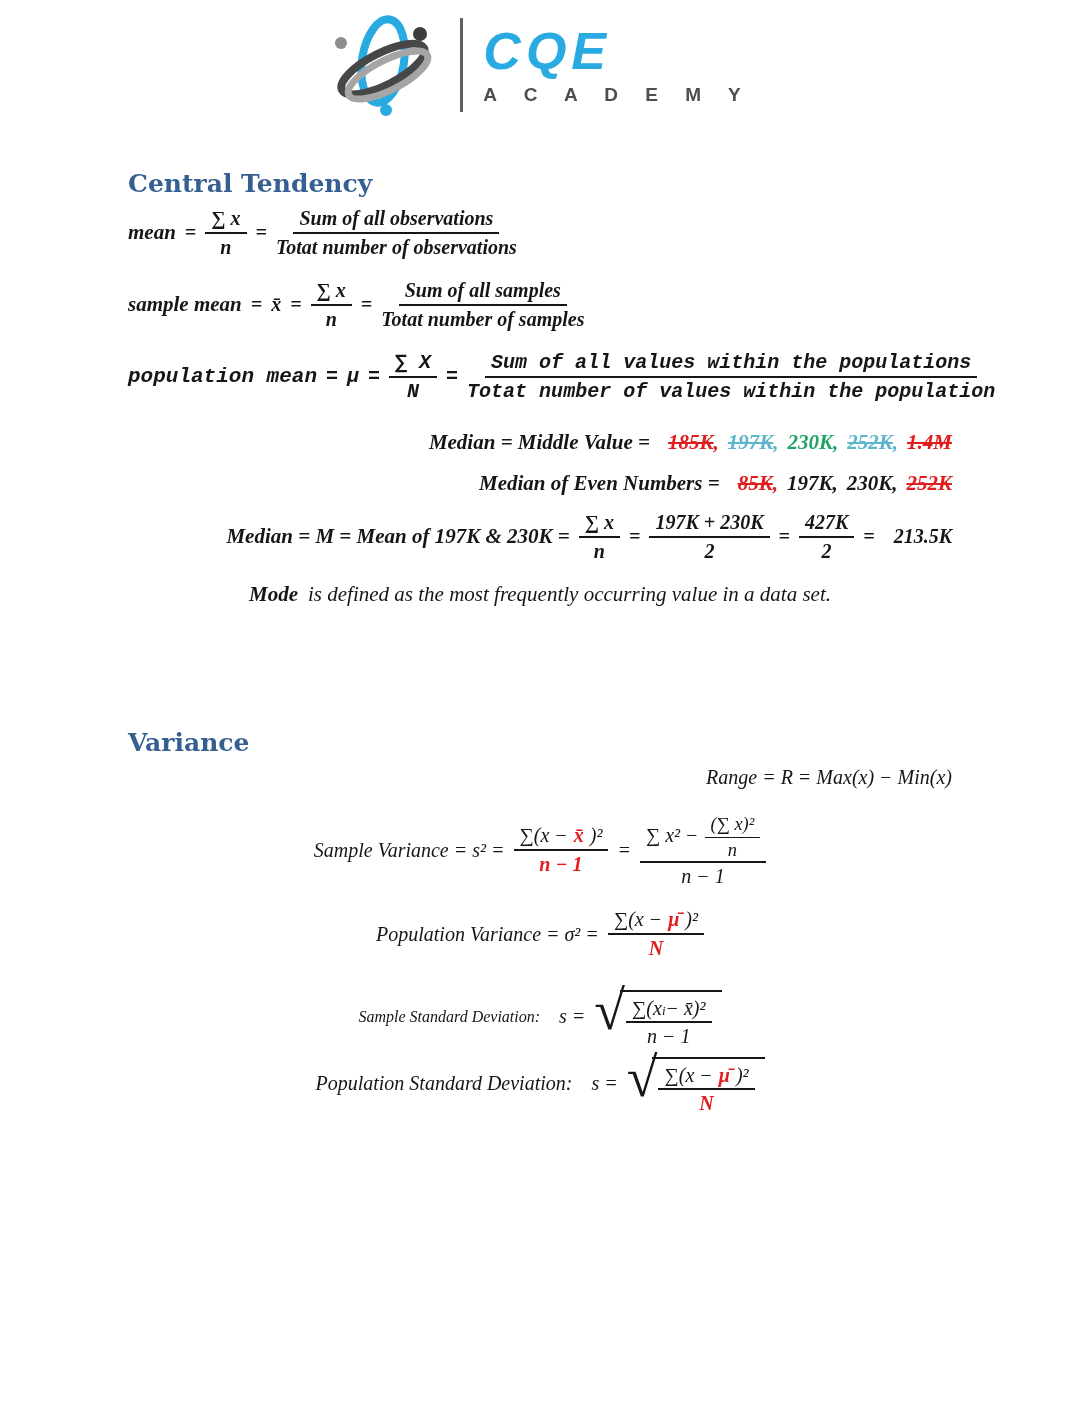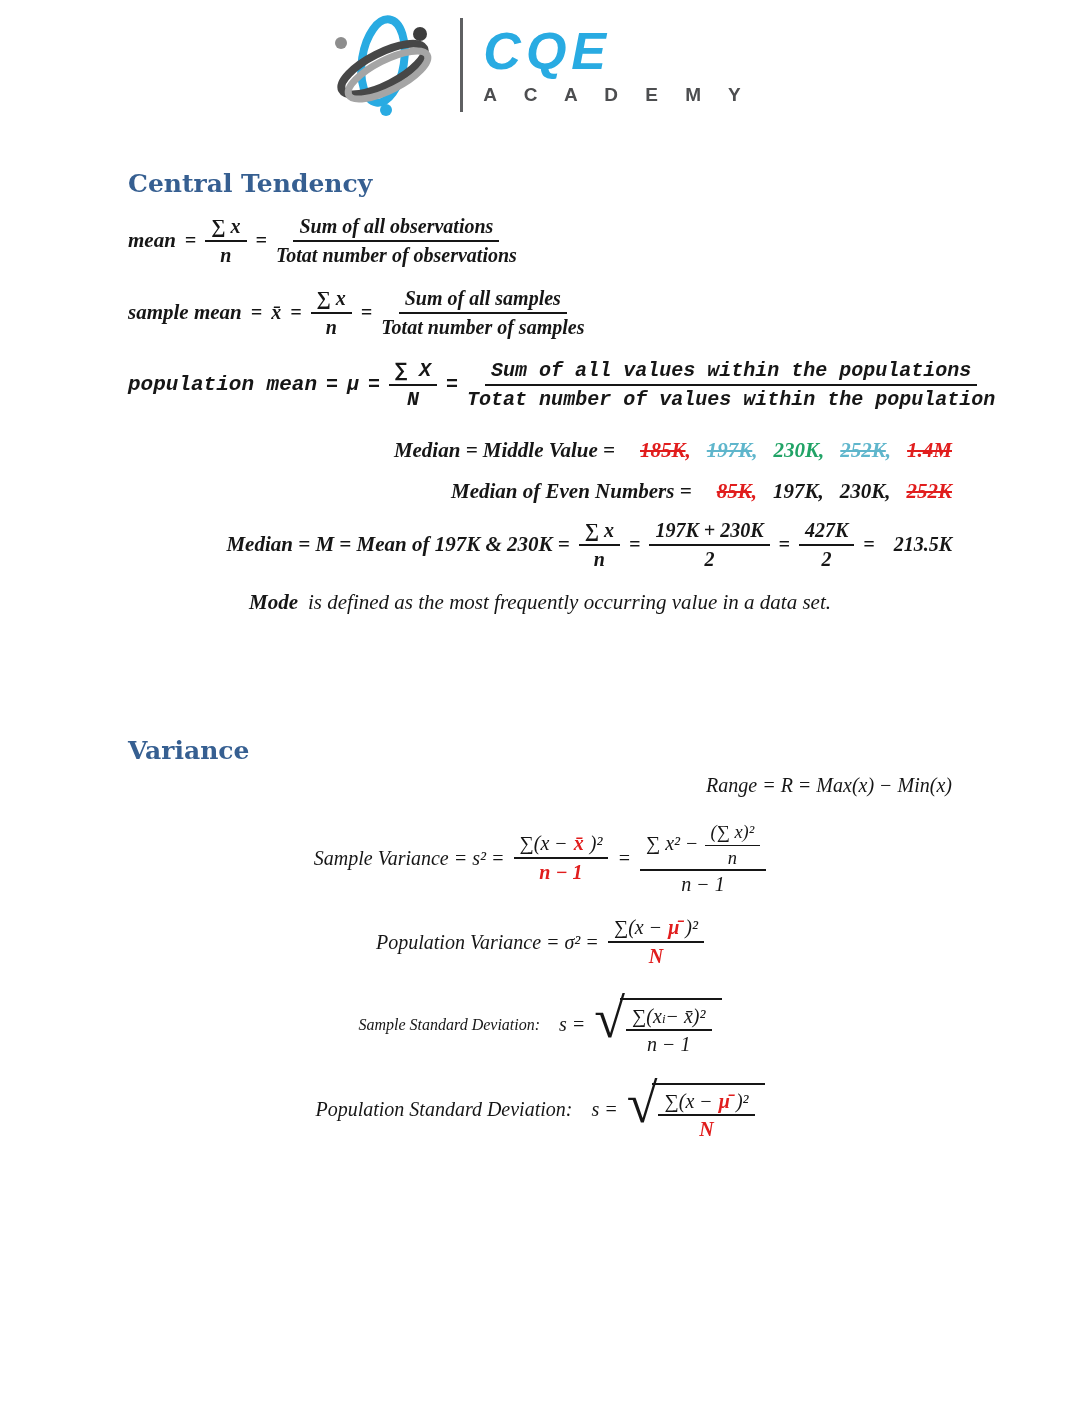--- a/index.html
+++ b/index.html
@@ -35,21 +35,21 @@
   .frac.inner{font-size:0.92em;transform:translateY(2px);}
   .frac.inner .nu{border-bottom-width:1.5px;}
 
   .red{color:#e11d1d;}
   .teal{color:#5fb6cc;}
   .green{color:#21a366;}
   .redb{color:#e11d1d;font-weight:bold;}
   .strike{text-decoration:line-through;text-decoration-thickness:2.4px;}
 
   .vals{display:inline-flex;align-items:center;font-weight:bold;font-size:21px;}
-  .vals .vg{margin-left:16px;white-space:nowrap;}
+  .vals .vg{margin-left:9px;white-space:nowrap;}
   .vals .vg:first-child{}
 
   .sqrt{display:inline-flex;align-items:flex-start;}
   .rad{font-style:normal;font-weight:normal;font-size:56px;line-height:1;margin-right:-5px;transform:translateY(-3px);}
   .under{border-top:2.5px solid #161616;padding:4px 10px 0 6px;margin-top:5px;display:inline-flex;align-items:center;}
 
   .mode-line{font-style:italic;font-size:21px;text-align:center;}
   .mode-line .term{font-weight:bold;margin-right:10px;}
   .result{font-weight:bold;margin-left:10px;white-space:nowrap;}
   sub{font-size:0.65em;}
@@ -74,21 +74,21 @@
     <div class="logo-text">
       <div class="brand">CQE</div>
       <div class="brand-sub">A C A D E M Y</div>
     </div>
   </header>
 
   <main class="content">
 
     <h1 class="sec" style="margin-top:50px;">Central Tendency</h1>
 
-    <div class="f b" style="margin-top:16px;">
+    <div class="f b" style="margin-top:8px;">
       <span class="lbl">mean</span>
       <span>=</span>
       <span class="frac">
         <span class="nu">∑ x</span>
         <span class="de">n</span>
       </span>
       <span>=</span>
       <span class="frac">
         <span class="nu">Sum of all observations</span>
         <span class="de">Totat number of observations</span>
@@ -226,21 +226,21 @@
                   <sub>i</sub>
                   <span> − x̄)²</span>
               </span>
             </span>
             <span class="de">n − 1</span>
           </span>
         </span>
       </span>
     </div>
 
-    <div class="f center" style="margin-top:22px;">
+    <div class="f center" style="margin-top:4px;">
       <span class="lbl" style="font-size:20px;">Population Standard Deviation:</span>
       <span class="gap-l">s =</span>
       <span class="sqrt">
         <span class="rad">√</span>
         <span class="under">
           <span class="frac" style="line-height:1.2;">
             <span class="nu">
               <span>∑(x −</span>
               <span class="redb">μ̄</span>
               <span>)²</span>

